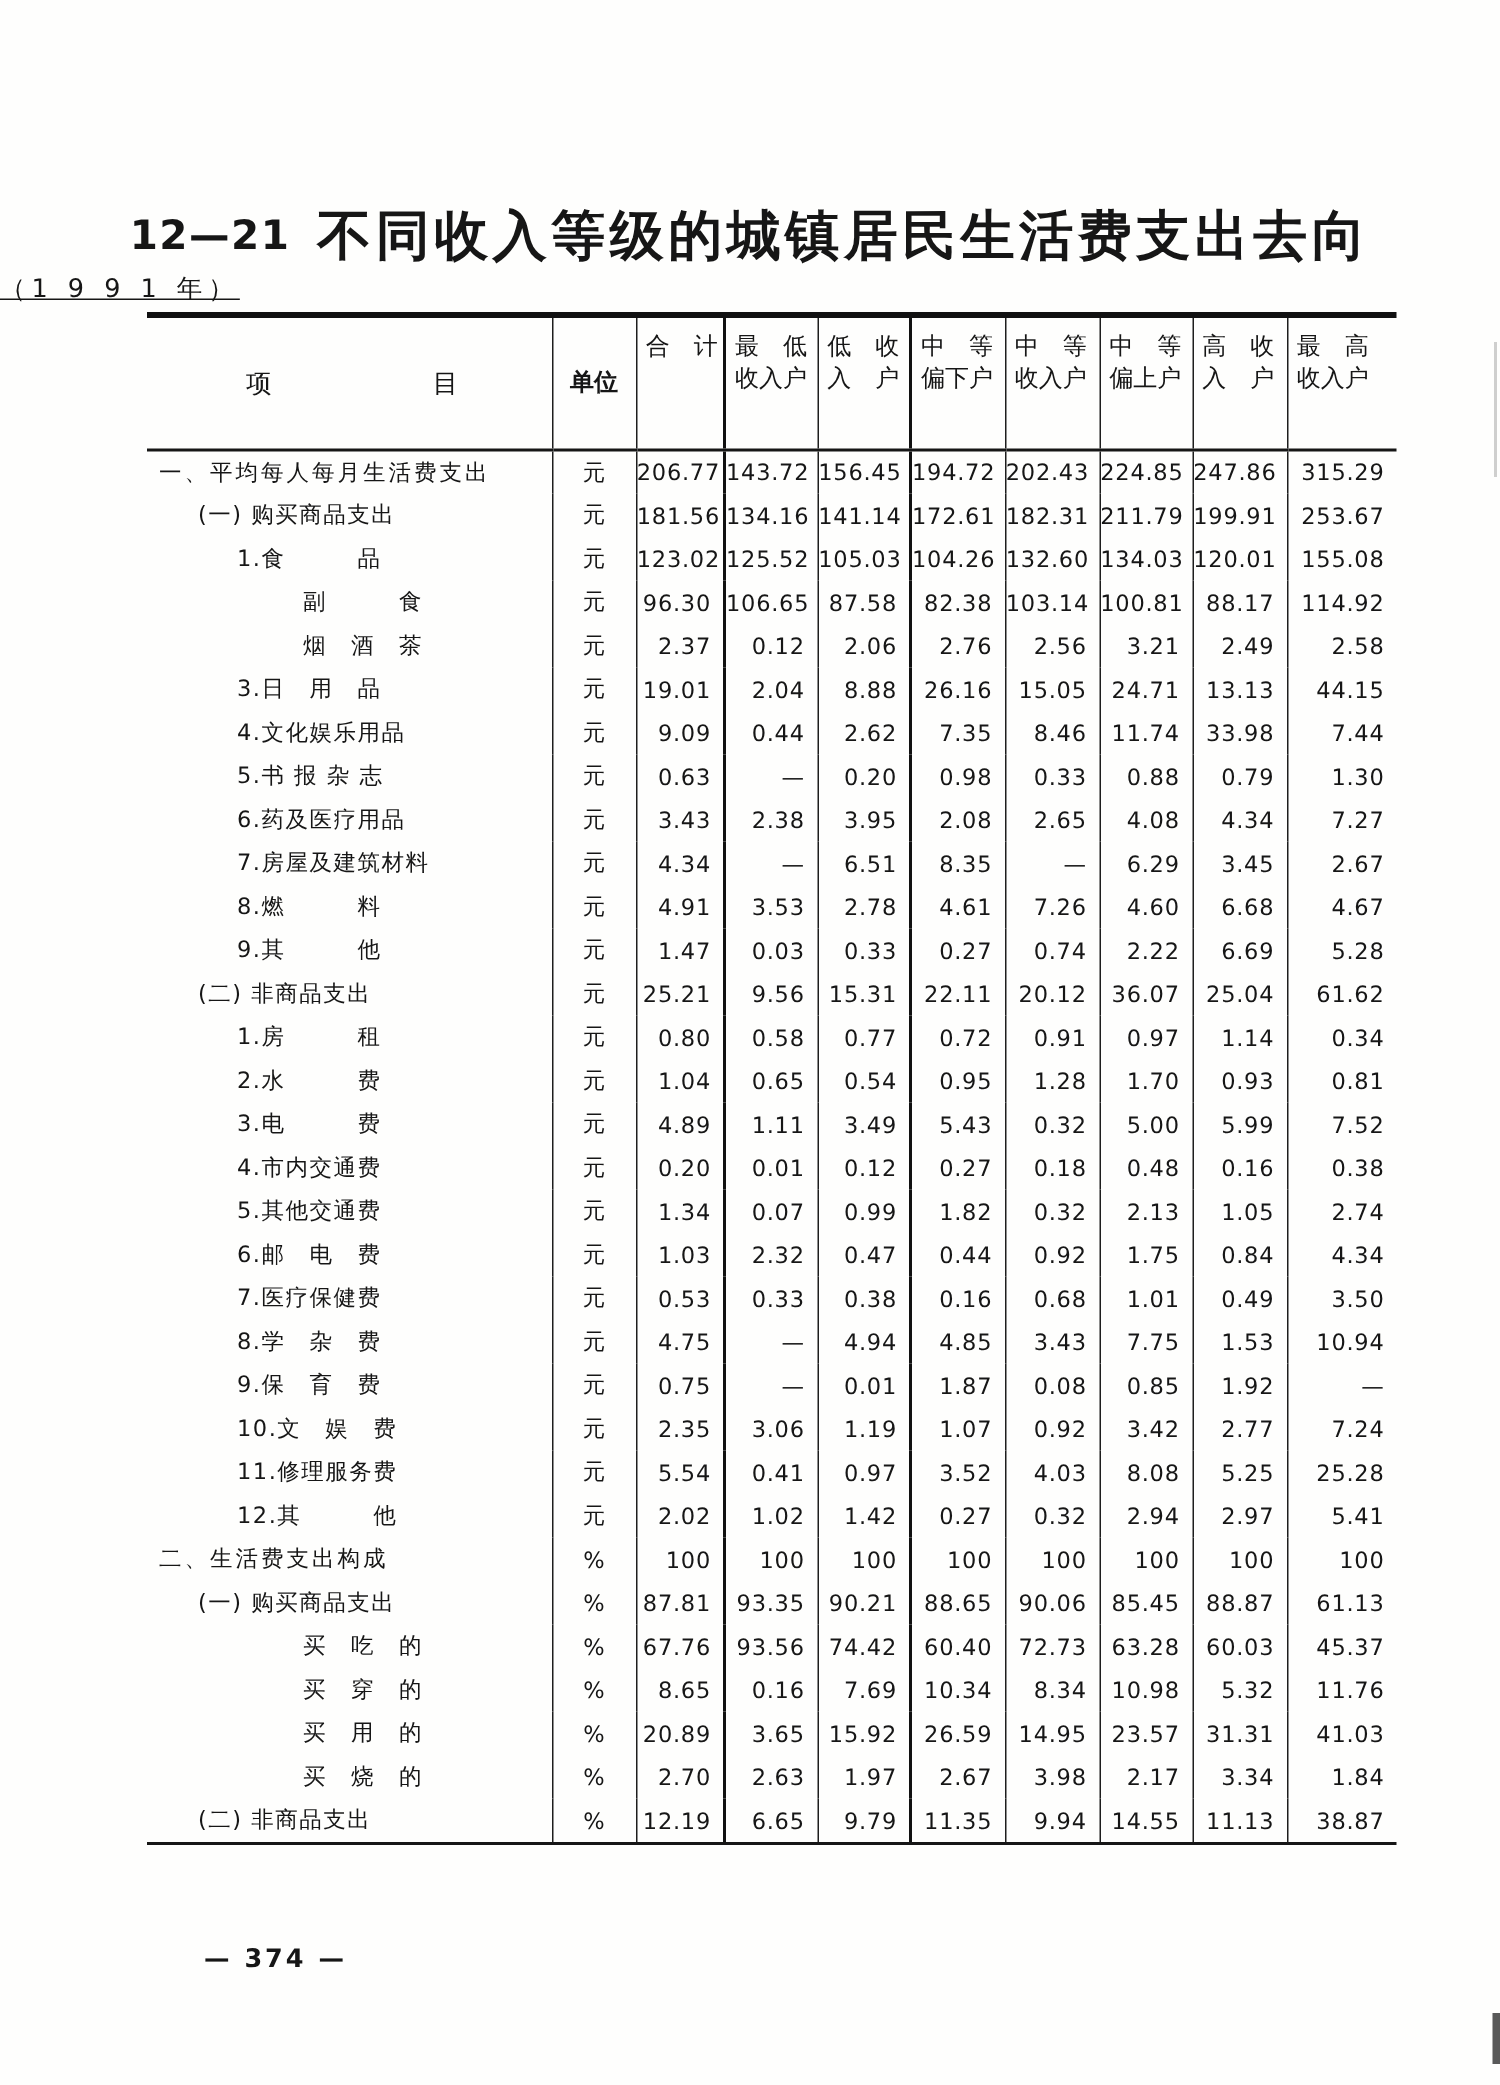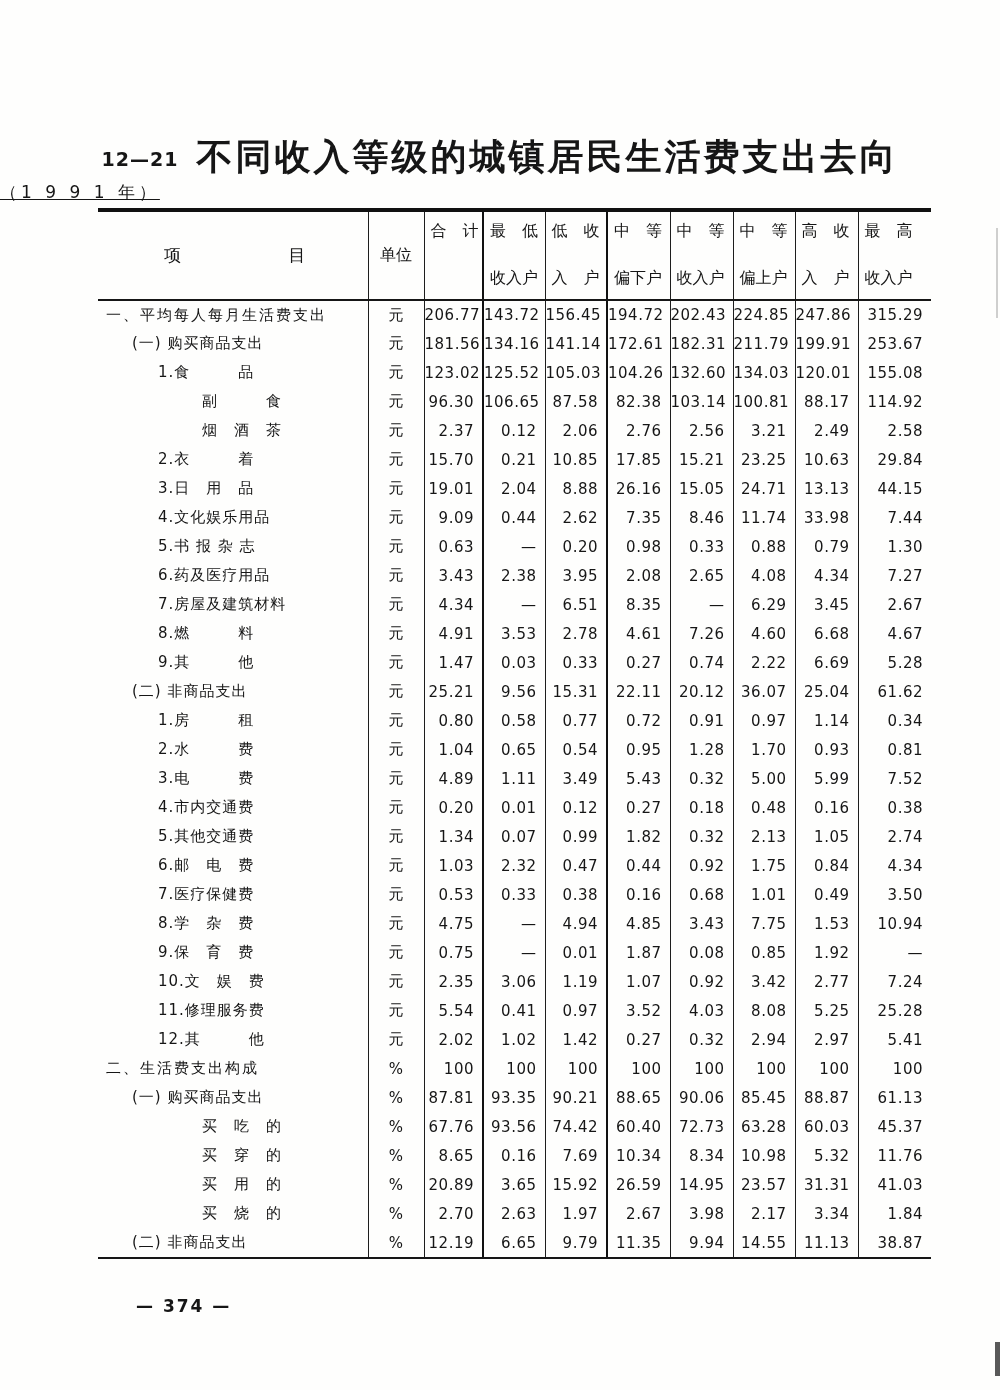--- a/index.html
+++ b/index.html
@@ -11,21 +11,21 @@
     -webkit-font-smoothing:none;
   }
   .page { position:absolute; inset:0; background:#fefefd; }
 
   
   .title-line {
     position:absolute; top:133px; left:0; width:100%;
     text-align:center; white-space:nowrap;
   }
   .table-no {
-    font-size:19px; font-weight:bold; letter-spacing:1px;
+    font-size:27px; font-weight:bold; letter-spacing:1px;
     margin-right:18px; vertical-align:3px;
   }
   .main-title {
     font-size:36px; font-weight:bold; letter-spacing:3px;
   }
   .subtitle {
     position:absolute; top:181px; left:0; width:100%;
     text-align:left; font-size:17px; letter-spacing:4px; font-weight:500;text-decoration:underline;
   }
 
@@ -49,23 +49,23 @@
 
   thead th {
     border-bottom:2px solid #161616;
     font-weight:500; font-size:16px; vertical-align:middle;
     height:88px; padding:0;
   }
   th.h-item .spread {
     display:flex; justify-content:space-between; padding:0 62px 0 66px;
     font-size:17px;
   }
-  th.h-unit { font-size:16px; }
+  th.h-unit { font-size:16px;font-weight:bold; }
   .h-two {
-    display:flex; flex-direction:column; justify-content:space-between;
+    display:flex; flex-direction:column; 
     height:100%; padding:9px 2px 10px 6px; text-align:left;
   }
   .h-two.single { justify-content:flex-start;font-family:Liberation Mono, monospace; }
   .h-two span { display:block; white-space:nowrap; letter-spacing:0; }
 
   td { height:29px; font-size:15px; vertical-align:middle; overflow:hidden; white-space:nowrap; }
   .b-l  { border-left:1px solid #1d1d1d; }
   .b-l2 { border-left:2px solid #111; }
 
   td.cell-label { padding-left:8px; letter-spacing:1px; }
@@ -227,32 +227,20 @@
             <td class="cell-val b-l">2.37</td>
             <td class="cell-val b-l2">0.12</td>
             <td class="cell-val b-l">2.06</td>
             <td class="cell-val b-l2">2.76</td>
             <td class="cell-val b-l">2.56</td>
             <td class="cell-val b-l">3.21</td>
             <td class="cell-val b-l">2.49</td>
             <td class="cell-val b-l">2.58</td>
           </tr>
           <tr>
-            <td class="cell-label ind-2">2.衣　　　着</td>
-            <td class="cell-unit b-l">元</td>
-            <td class="cell-val b-l">15.70</td>
-            <td class="cell-val b-l2">0.21</td>
-            <td class="cell-val b-l">10.85</td>
-            <td class="cell-val b-l2">17.85</td>
-            <td class="cell-val b-l">15.21</td>
-            <td class="cell-val b-l">23.25</td>
-            <td class="cell-val b-l">10.63</td>
-            <td class="cell-val b-l">29.84</td>
-          </tr>
-          <tr>
             <td class="cell-label ind-2">3.日　用　品</td>
             <td class="cell-unit b-l">元</td>
             <td class="cell-val b-l">19.01</td>
             <td class="cell-val b-l2">2.04</td>
             <td class="cell-val b-l">8.88</td>
             <td class="cell-val b-l2">26.16</td>
             <td class="cell-val b-l">15.05</td>
             <td class="cell-val b-l">24.71</td>
             <td class="cell-val b-l">13.13</td>
             <td class="cell-val b-l">44.15</td>

